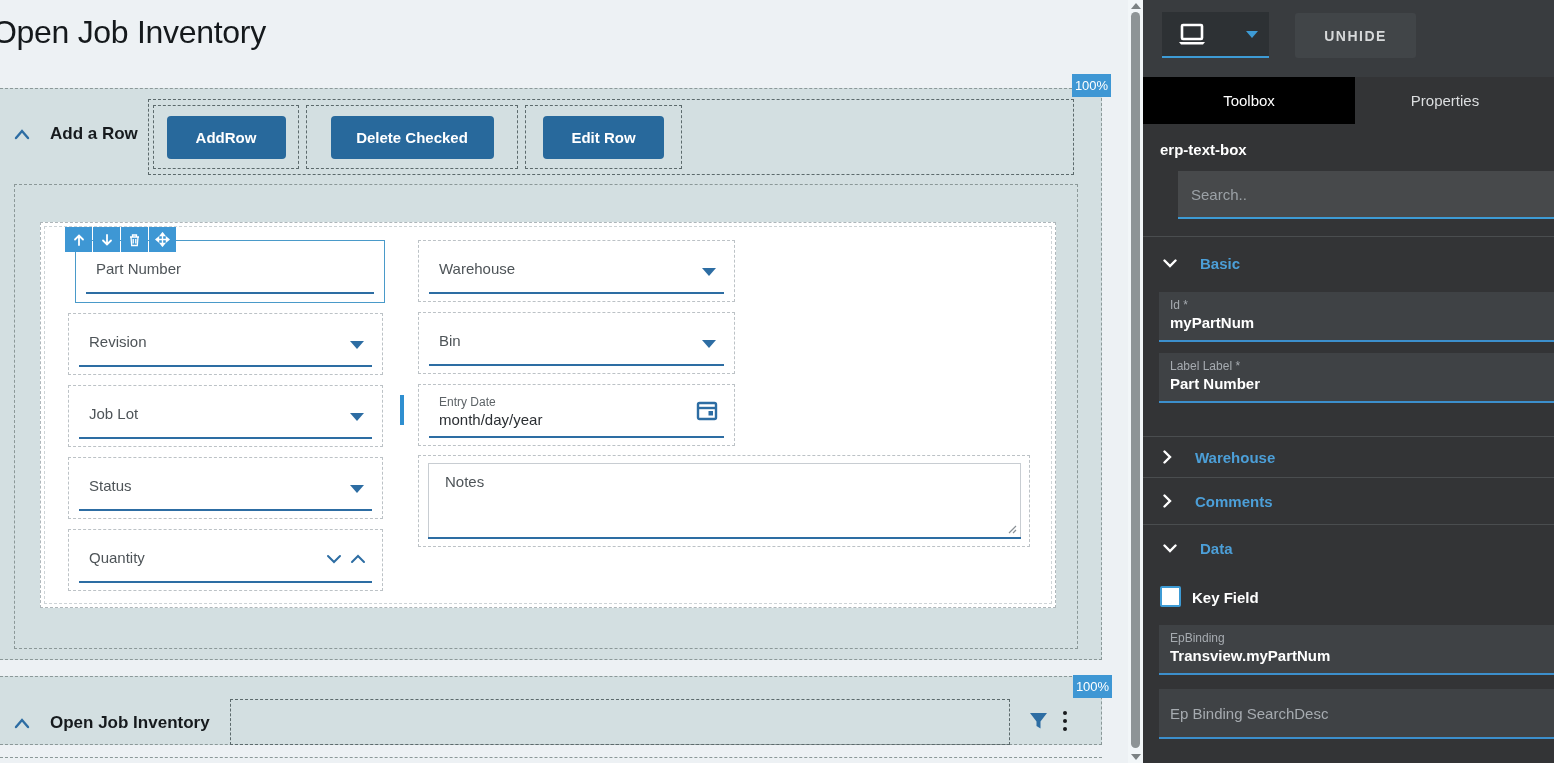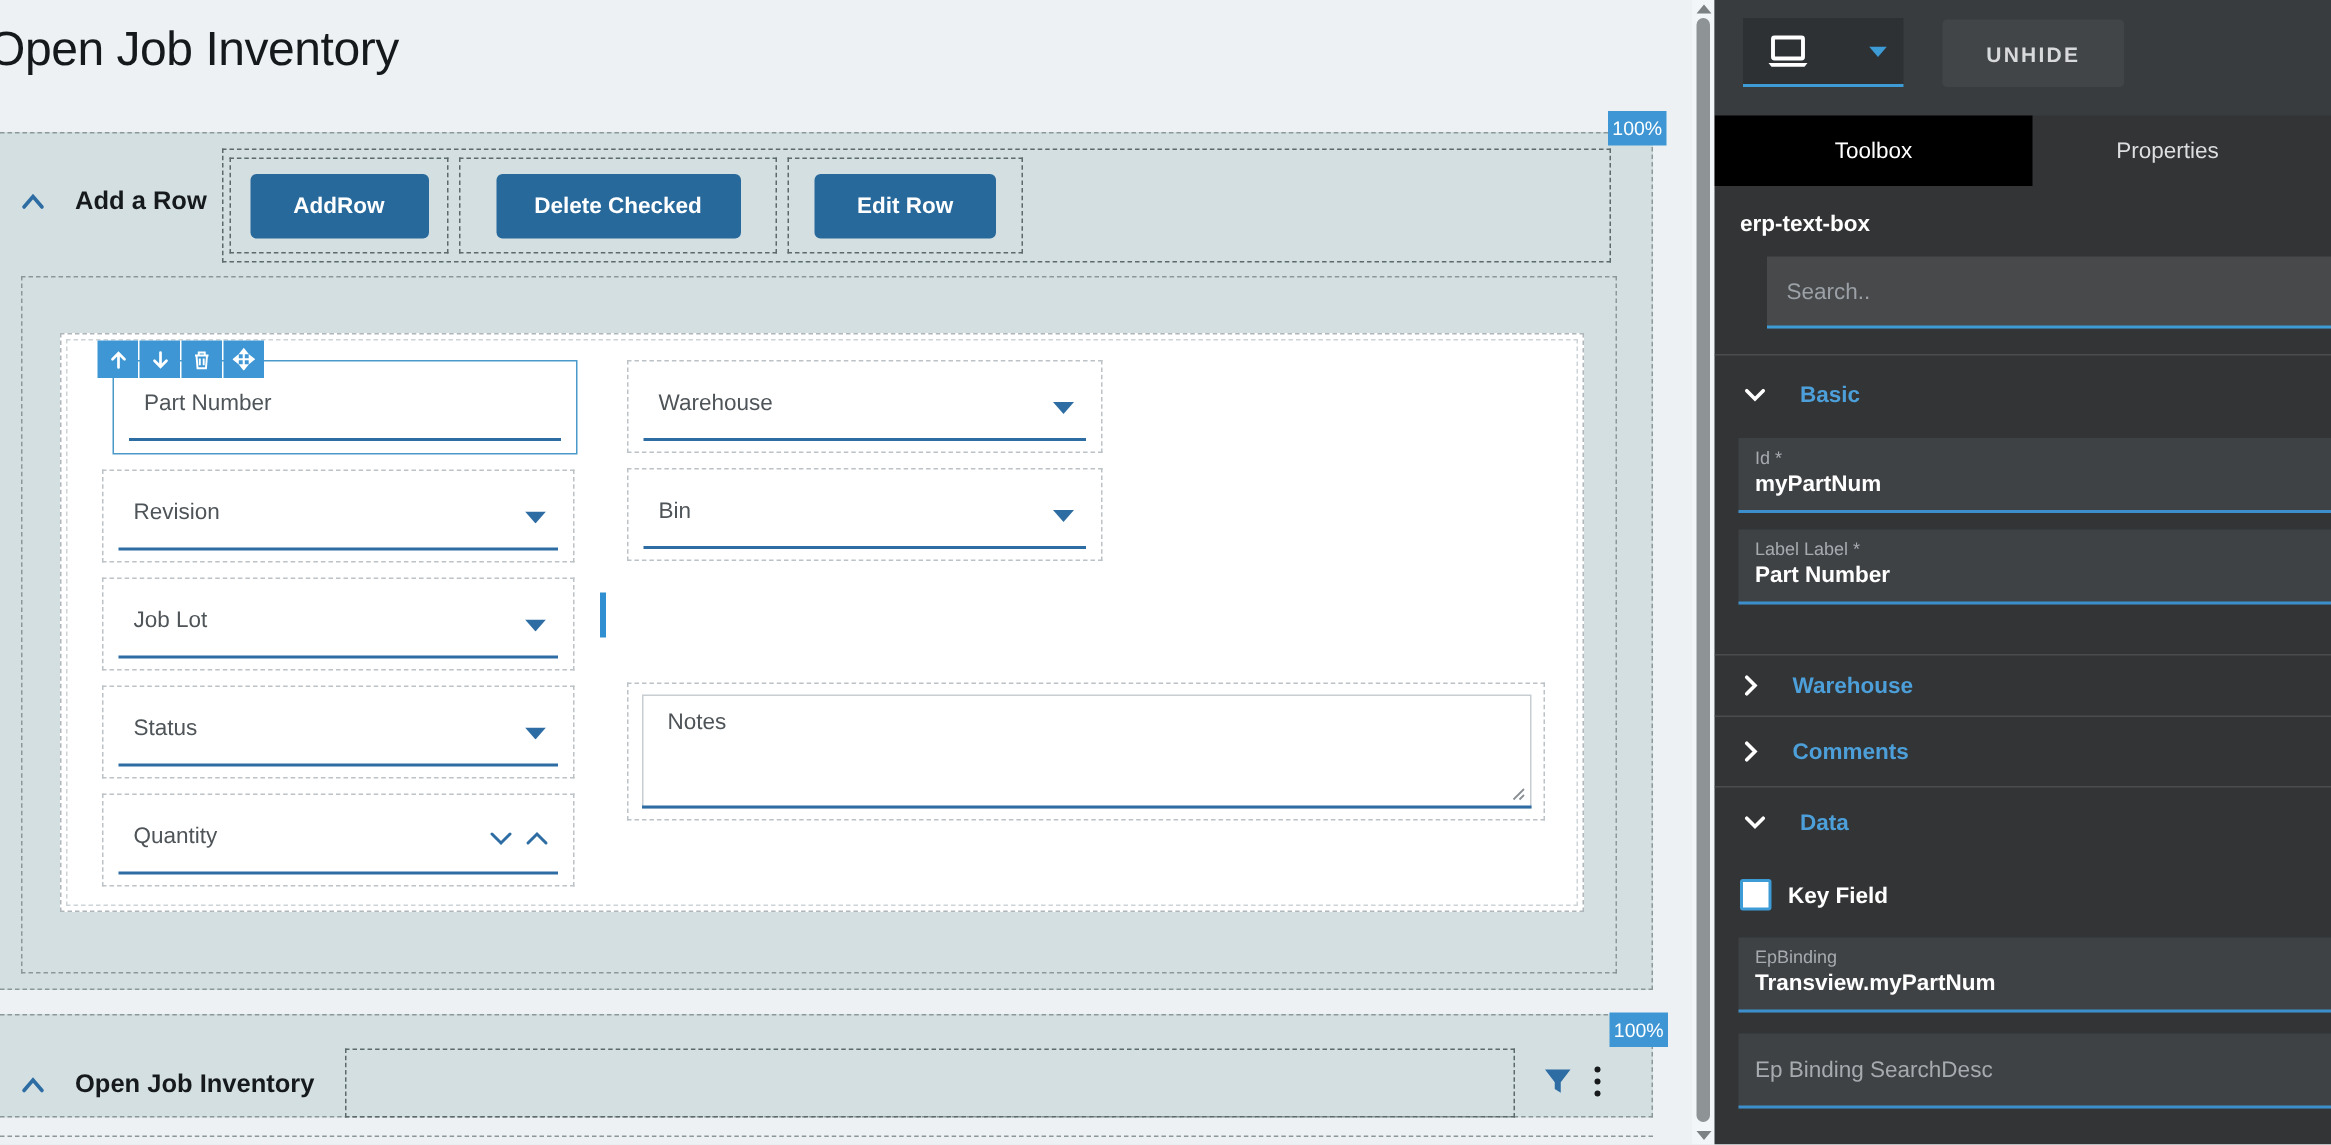--- a/index.html
+++ b/index.html
@@ -185,20 +185,30 @@
     <div class="field" style="left:418px; top:312px; width:317px;">
       <span class="flabel">Bin</span>
       <svg class="caret" width="14" height="8" viewBox="0 0 14 8">
           <polygon points="0,0 14,0 7,8" fill="#2d6da3"></polygon>
         </svg>
       <div class="underline"></div>
     </div>
 
     <div class="insert-bar"></div>
 
+    <div class="field" style="left:418px; top:384px; width:317px;">
+      <span class="flabel-sm">Entry Date</span>
+      <span class="fvalue">month/day/year</span>
+      <svg style="position:absolute; right:16px; top:14px;" width="22" height="22" viewBox="0 0 22 22">
+        <rect x="2" y="4" width="18" height="16" rx="1.5" fill="none" stroke="#2d6da3" stroke-width="2.4"></rect>
+        <line x1="2" y1="9" x2="20" y2="9" stroke="#2d6da3" stroke-width="2.4"></line>
+        <rect x="12.5" y="12" width="4.5" height="4.5" fill="#2d6da3"></rect>
+      </svg>
+      <div class="underline"></div>
+    </div>
 
     <div class="notes-wrap">
       <div class="notes-box">
         <span style="position:absolute; left:16px; top:9px; font-size:15px; color:#4e5458;">Notes</span>
         <svg class="resize-grip" width="10" height="10" viewBox="0 0 10 10">
           <path d="M2 9 L9 2 M6 9 L9 6" stroke="#8a9096" stroke-width="1.2"></path>
           </svg>
       </div>
       <div class="notes-underline"></div>
     </div>

